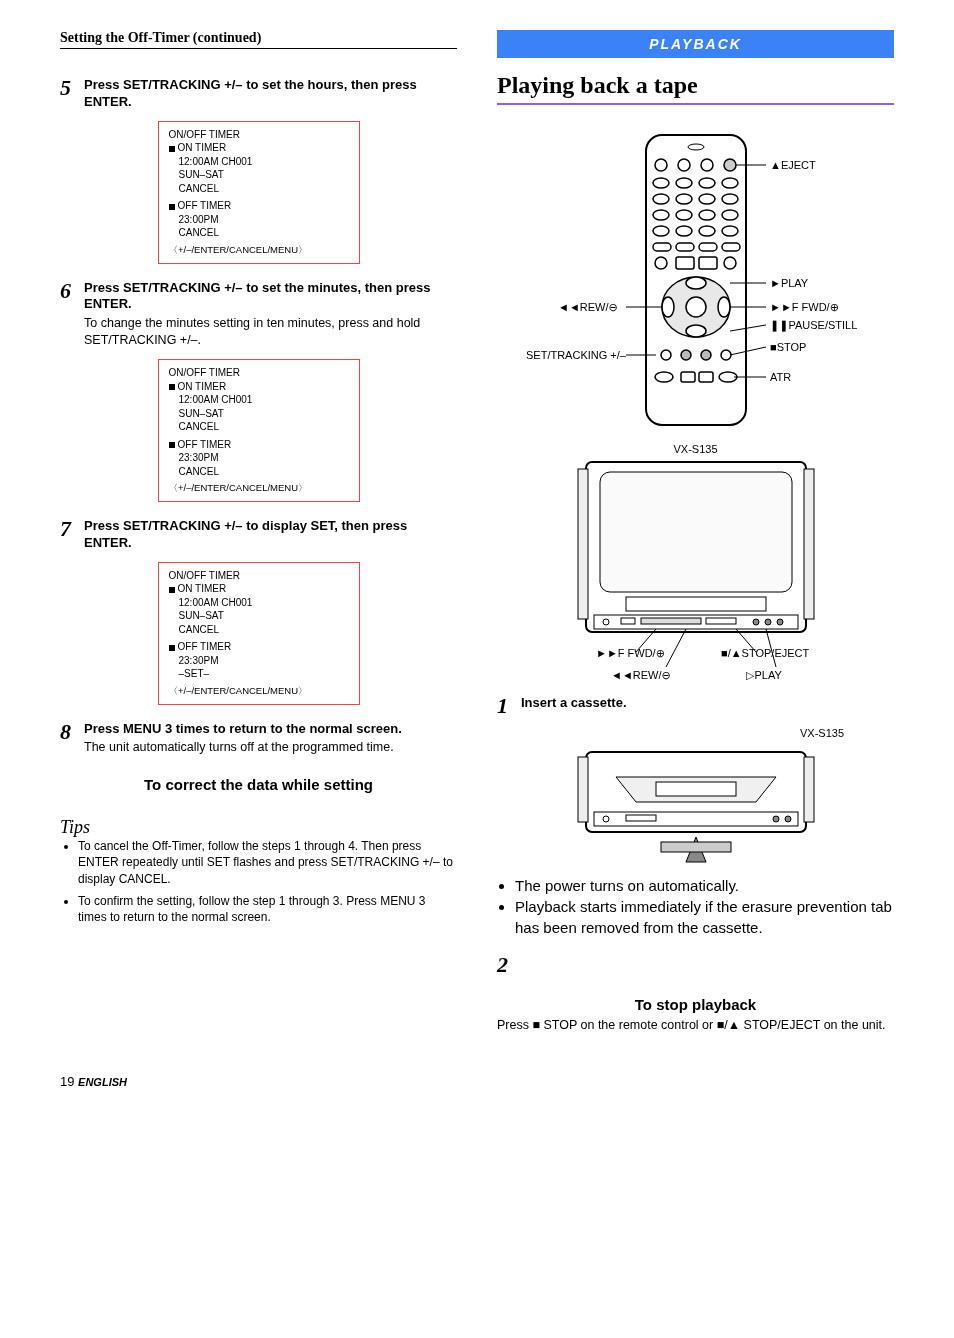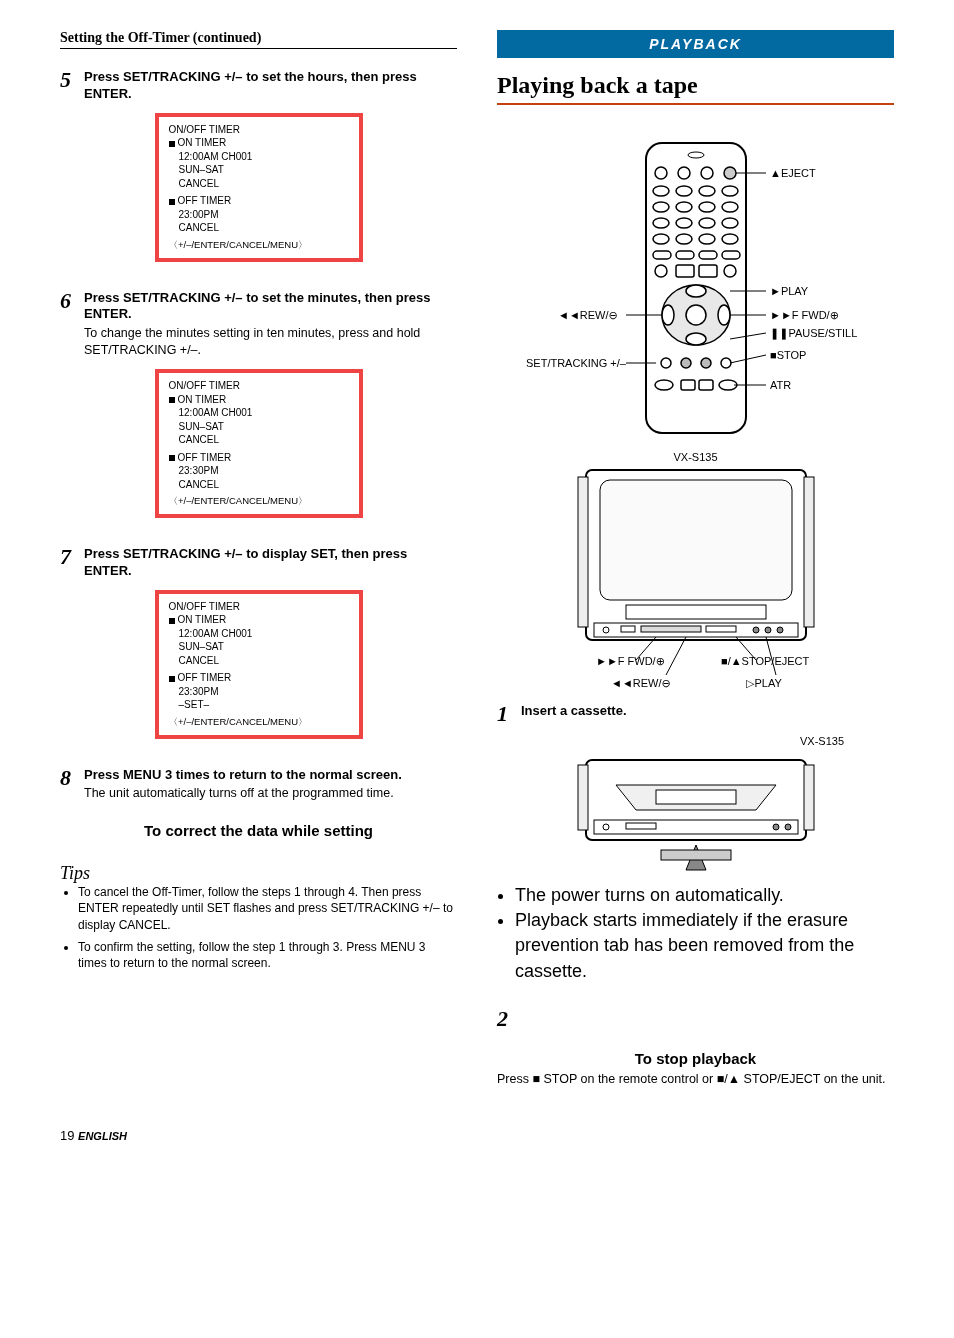--- a/index.html
+++ b/index.html
@@ -14,45 +14,45 @@
   }
   .page {
     display: flex;
     gap: 40px;
   }
   .col {
     flex: 1;
     min-width: 0;
   }
   .banner {
-    background: #0369a1;
+    background: #3b82f6;
     color: #fff;
     text-align: center;
     font-style: italic;
     font-weight: bold;
     letter-spacing: 2px;
     padding: 6px 0;
     margin-bottom: 14px;
     font-size: 14px;
   }
   .section-header {
     font-family: Georgia, 'Times New Roman', serif;
     font-weight: bold;
     font-size: 14px;
     border-bottom: 1px solid #000;
     padding-bottom: 2px;
-    margin-bottom: 20px;
+    margin-bottom: 28px;
   }
   .main-title {
     font-family: Georgia, 'Times New Roman', serif;
     font-size: 24px;
     font-weight: bold;
-    border-bottom: 2px solid #c2410c;
+    border-bottom: 2px solid #8b5cf6;
     padding-bottom: 4px;
-    margin-bottom: 28px;
+    margin-bottom: 20px;
   }
   .step {
     display: flex;
     margin-bottom: 10px;
     align-items: flex-start;
   }
   .step-num {
     font-family: Georgia, 'Times New Roman', serif;
     font-style: italic;
     font-size: 22px;
@@ -68,23 +68,23 @@
     font-weight: bold;
     font-size: 13px;
     line-height: 1.3;
   }
   .step-desc {
     font-size: 12.5px;
     line-height: 1.35;
     margin-top: 2px;
   }
   .screen-box {
-    border: 4px solid #ef4444;
+    border: 1px solid #ef4444;
     width: 180px;
-    margin: 8px auto 28px auto;
+    margin: 8px auto 16px auto;
     padding: 6px 10px;
     font-family: Arial, sans-serif;
     font-size: 10px;
     line-height: 1.35;
   }
   .screen-box .row {
     display: flex;
     justify-content: space-between;
     flex-direction: column;
   }
@@ -123,23 +123,23 @@
   ul.tips {
     margin: 0;
     padding-left: 18px;
     font-size: 12px;
     line-height: 1.35;
   }
   ul.tips li {
     margin-bottom: 6px;
   }
   ul.bullets {
-    margin: 6px 0 24px 0;
+    margin: 6px 0 16px 0;
     padding-left: 18px;
-    font-size: 18px;
+    font-size: 15px;
     line-height: 1.4;
   }
   
   svg { display: block; }
   .remote-wrap {
     display: flex;
     justify-content: center;
     margin-bottom: 8px;
   }
   .remote-labels {

